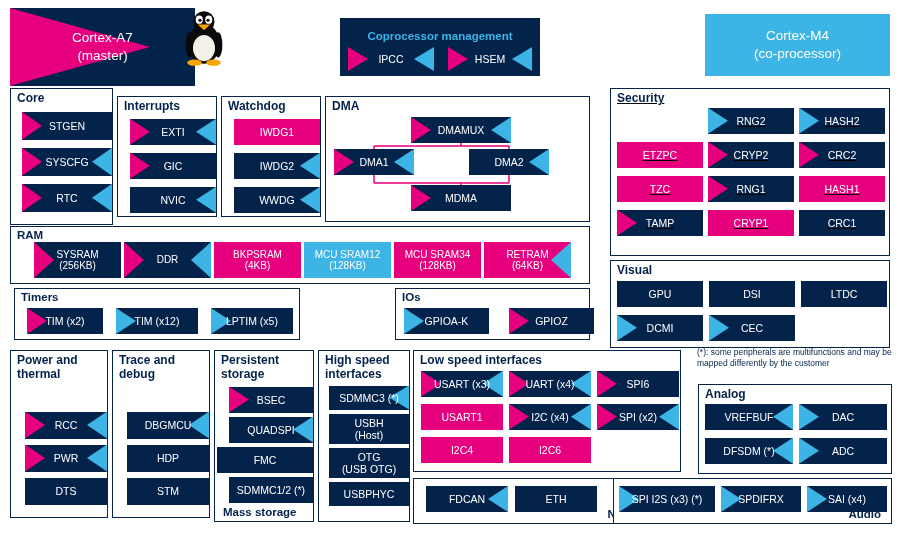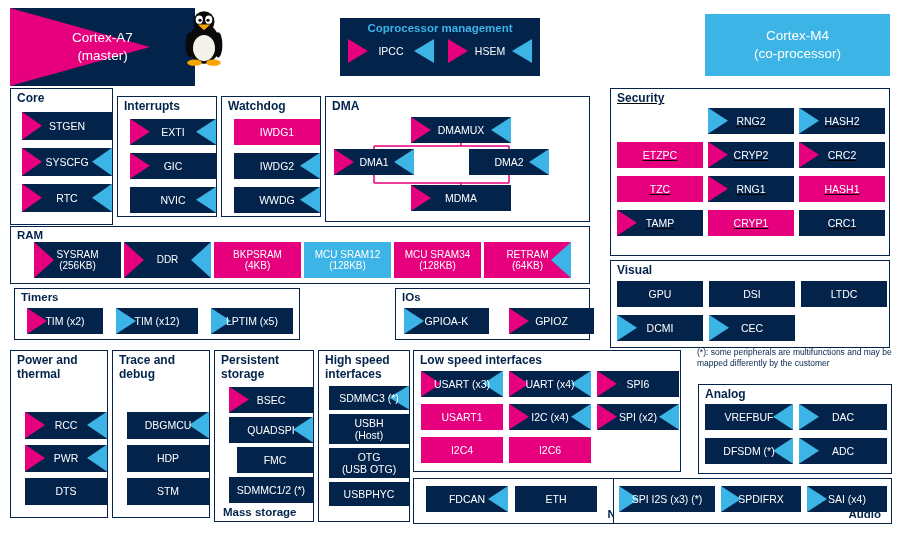--- a/index.html
+++ b/index.html
@@ -25,21 +25,21 @@
   .wbr::after{content:"";position:absolute;z-index:-1;right:0;top:0;height:100%;width:20px;
        background:#3cb4e6;clip-path:polygon(100% 0,100% 100%,0 50%);}
   
   #a7{position:absolute;left:10px;top:8px;width:185px;height:78px;background:#03234b;color:#fff;
       display:flex;align-items:center;justify-content:center;text-align:center;font-size:13.5px;
       line-height:1.3;white-space:pre-line;z-index:0;}
   #a7::before{content:"";position:absolute;z-index:-1;left:0;top:0;height:100%;width:140px;
       background:#e6007e;clip-path:polygon(0 0,0 100%,100% 50%);}
   #tux{position:absolute;left:183px;top:9px;width:42px;height:57px;z-index:3;}
   #coproc{position:absolute;left:340px;top:18px;width:200px;height:58px;background:#03234b;}
-  #coproc .ctitle{color:#3cb4e6;font-weight:bold;font-size:11.5px;text-align:center;padding-top:4px;}
+  #coproc .ctitle{color:#3cb4e6;font-weight:bold;font-size:11.5px;text-align:center;padding-top:12px;}
   #coproc .crow{display:flex;justify-content:center;gap:14px;margin-top:5px;}
   #m4{position:absolute;left:705px;top:14px;width:185px;height:62px;background:#3cb4e6;color:#fff;
       display:flex;align-items:center;justify-content:center;text-align:center;font-size:13.5px;
       line-height:1.3;white-space:pre-line;}
   
   #core{left:10px;top:88px;width:103px;height:137px;}
   #core .col{padding-top:6px;gap:8px;}
   #interrupts{left:117px;top:96px;width:100px;height:121px;}
   #watchdog{left:221px;top:96px;width:100px;height:121px;}
   #interrupts .col,#watchdog .col{padding-top:5px;gap:8px;}
@@ -217,21 +217,21 @@
       <div class="blk" style="width:82px;height:27px">STM</div>
     </div>
   </div>
 
   <div class="sec" id="persistent">
     <div class="title">Persistent
 storage</div>
     <div class="col">
       <div class="blk wpl" style="width:84px;height:26px">BSEC</div>
       <div class="blk wbr" style="width:84px;height:26px">QUADSPI</div>
-      <div class="blk" style="width:76px;height:26px">FMC</div>
+      <div class="blk" style="width:96px;height:26px">FMC</div>
       <div class="blk" style="width:84px;height:26px">SDMMC1/2 (*)</div>
     </div>
     <div class="footer-label" style="left:8px;bottom:3px">Mass storage</div>
   </div>
 
   <div class="sec" id="highspeed">
     <div class="title">High speed
 interfaces</div>
     <div class="col">
       <div class="blk wbr" style="width:80px;height:24px">SDMMC3 (*)</div>

